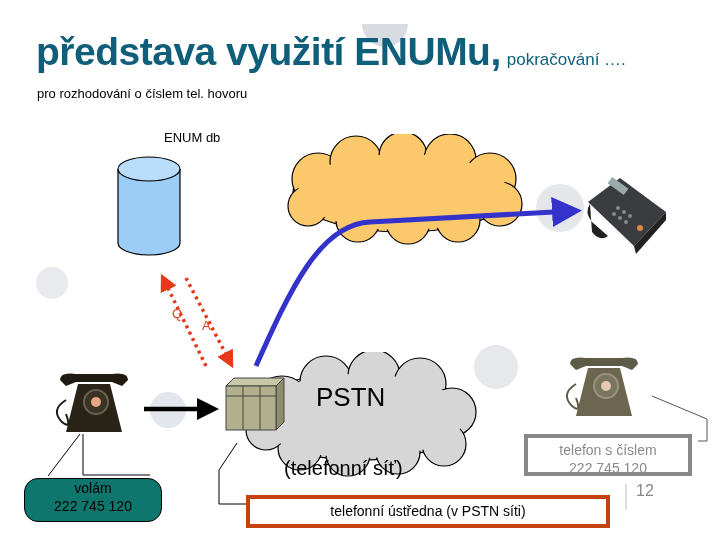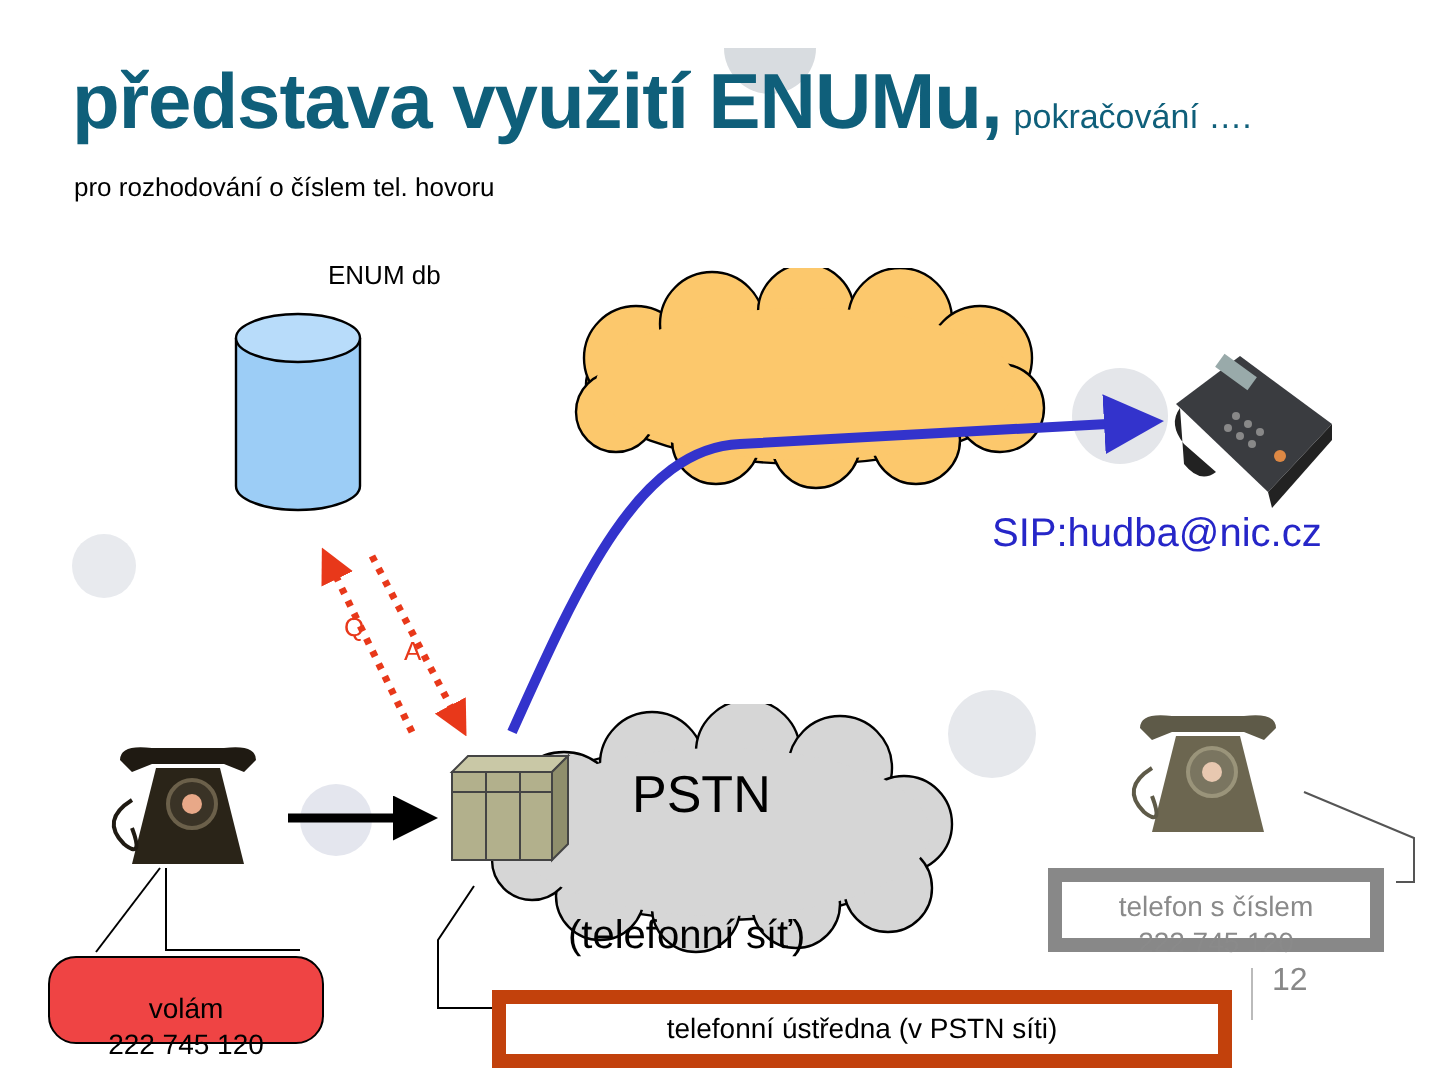--- a/index.html
+++ b/index.html
@@ -7,23 +7,23 @@
   .abs{position:absolute;}
   .title-main{left:36px;top:30px;font-size:39px;font-weight:bold;color:#0f5f7a;letter-spacing:-0.5px;white-space:nowrap;}
   .title-sub{font-size:17px;font-weight:normal;color:#0f5f7a;margin-left:6px;letter-spacing:0;}
   .subtitle{left:37px;top:86px;font-size:13px;color:#000;}
   .label{font-size:13px;color:#000;white-space:nowrap;margin-left:48px;}
   .ip-label{left:364px;top:174px;font-size:26px;color:#000;}
   .pstn-label{left:316px;top:382px;font-size:26px;color:#000;}
   .pstn-sub{left:284px;top:432px;font-size:20px;color:#000;margin-top:25px;}
   .sip{left:496px;top:256px;font-size:20px;color:#2626c8;}
   .qa{font-size:13px;color:#e8381a;}
-  .box{position:absolute;border:7px solid #c2410c;background:#fff;text-align:center;font-size:14px;line-height:18px;}
+  .box{position:absolute;border:4px solid #c2410c;background:#fff;text-align:center;font-size:14px;line-height:18px;}
   .box-grey{border-color:#888;color:#8a8a8a;}
-  .callout-volam{left:24px;top:478px;width:138px;height:44px;border:1px solid #000;border-radius:14px;background:#ef4444;text-align:center;font-size:14px;line-height:18px;padding-top:16px;box-sizing:border-box;}
+  .callout-volam{left:24px;top:478px;width:138px;height:44px;border:1px solid #000;border-radius:14px;background:#0f766e;text-align:center;font-size:14px;line-height:18px;padding-top:0;box-sizing:border-box;}
   .page-num{left:636px;top:482px;font-size:16px;color:#888;}
 </style>
 </head>
 <body>
 
 <div id="slide">
 
   <svg class="abs" style="left:0;top:0;" width="720" height="540">
     <path d="M362 24 A23 23 0 0 0 408 24 Z" fill="#d8dce0"></path>
     <circle cx="52" cy="283" r="16" fill="#e8eaee"></circle>
@@ -143,21 +143,20 @@
     <g fill="#888">
         <circle cx="40" cy="36" r="2"></circle>
         <circle cx="46" cy="40" r="2"></circle>
         <circle cx="52" cy="44" r="2"></circle>
         <circle cx="36" cy="42" r="2"></circle>
         <circle cx="42" cy="46" r="2"></circle>
         <circle cx="48" cy="50" r="2"></circle>
       </g>
   </svg>
 
-  <div class="abs sip">SIP:hudba@nic.cz</div>
 
   <div class="abs callout-volam">
     <div>volám</div>
     <div>222 745 120</div>
   </div>
 
   <div class="box" style="left:246px;top:495px;width:356px;height:25px;line-height:25px;">telefonní ústředna (v PSTN síti)</div>
 
   <div class="box box-grey" style="left:524px;top:434px;width:168px;height:42px;padding-top:3px;box-sizing:border-box;">
     <div>telefon s číslem</div>

